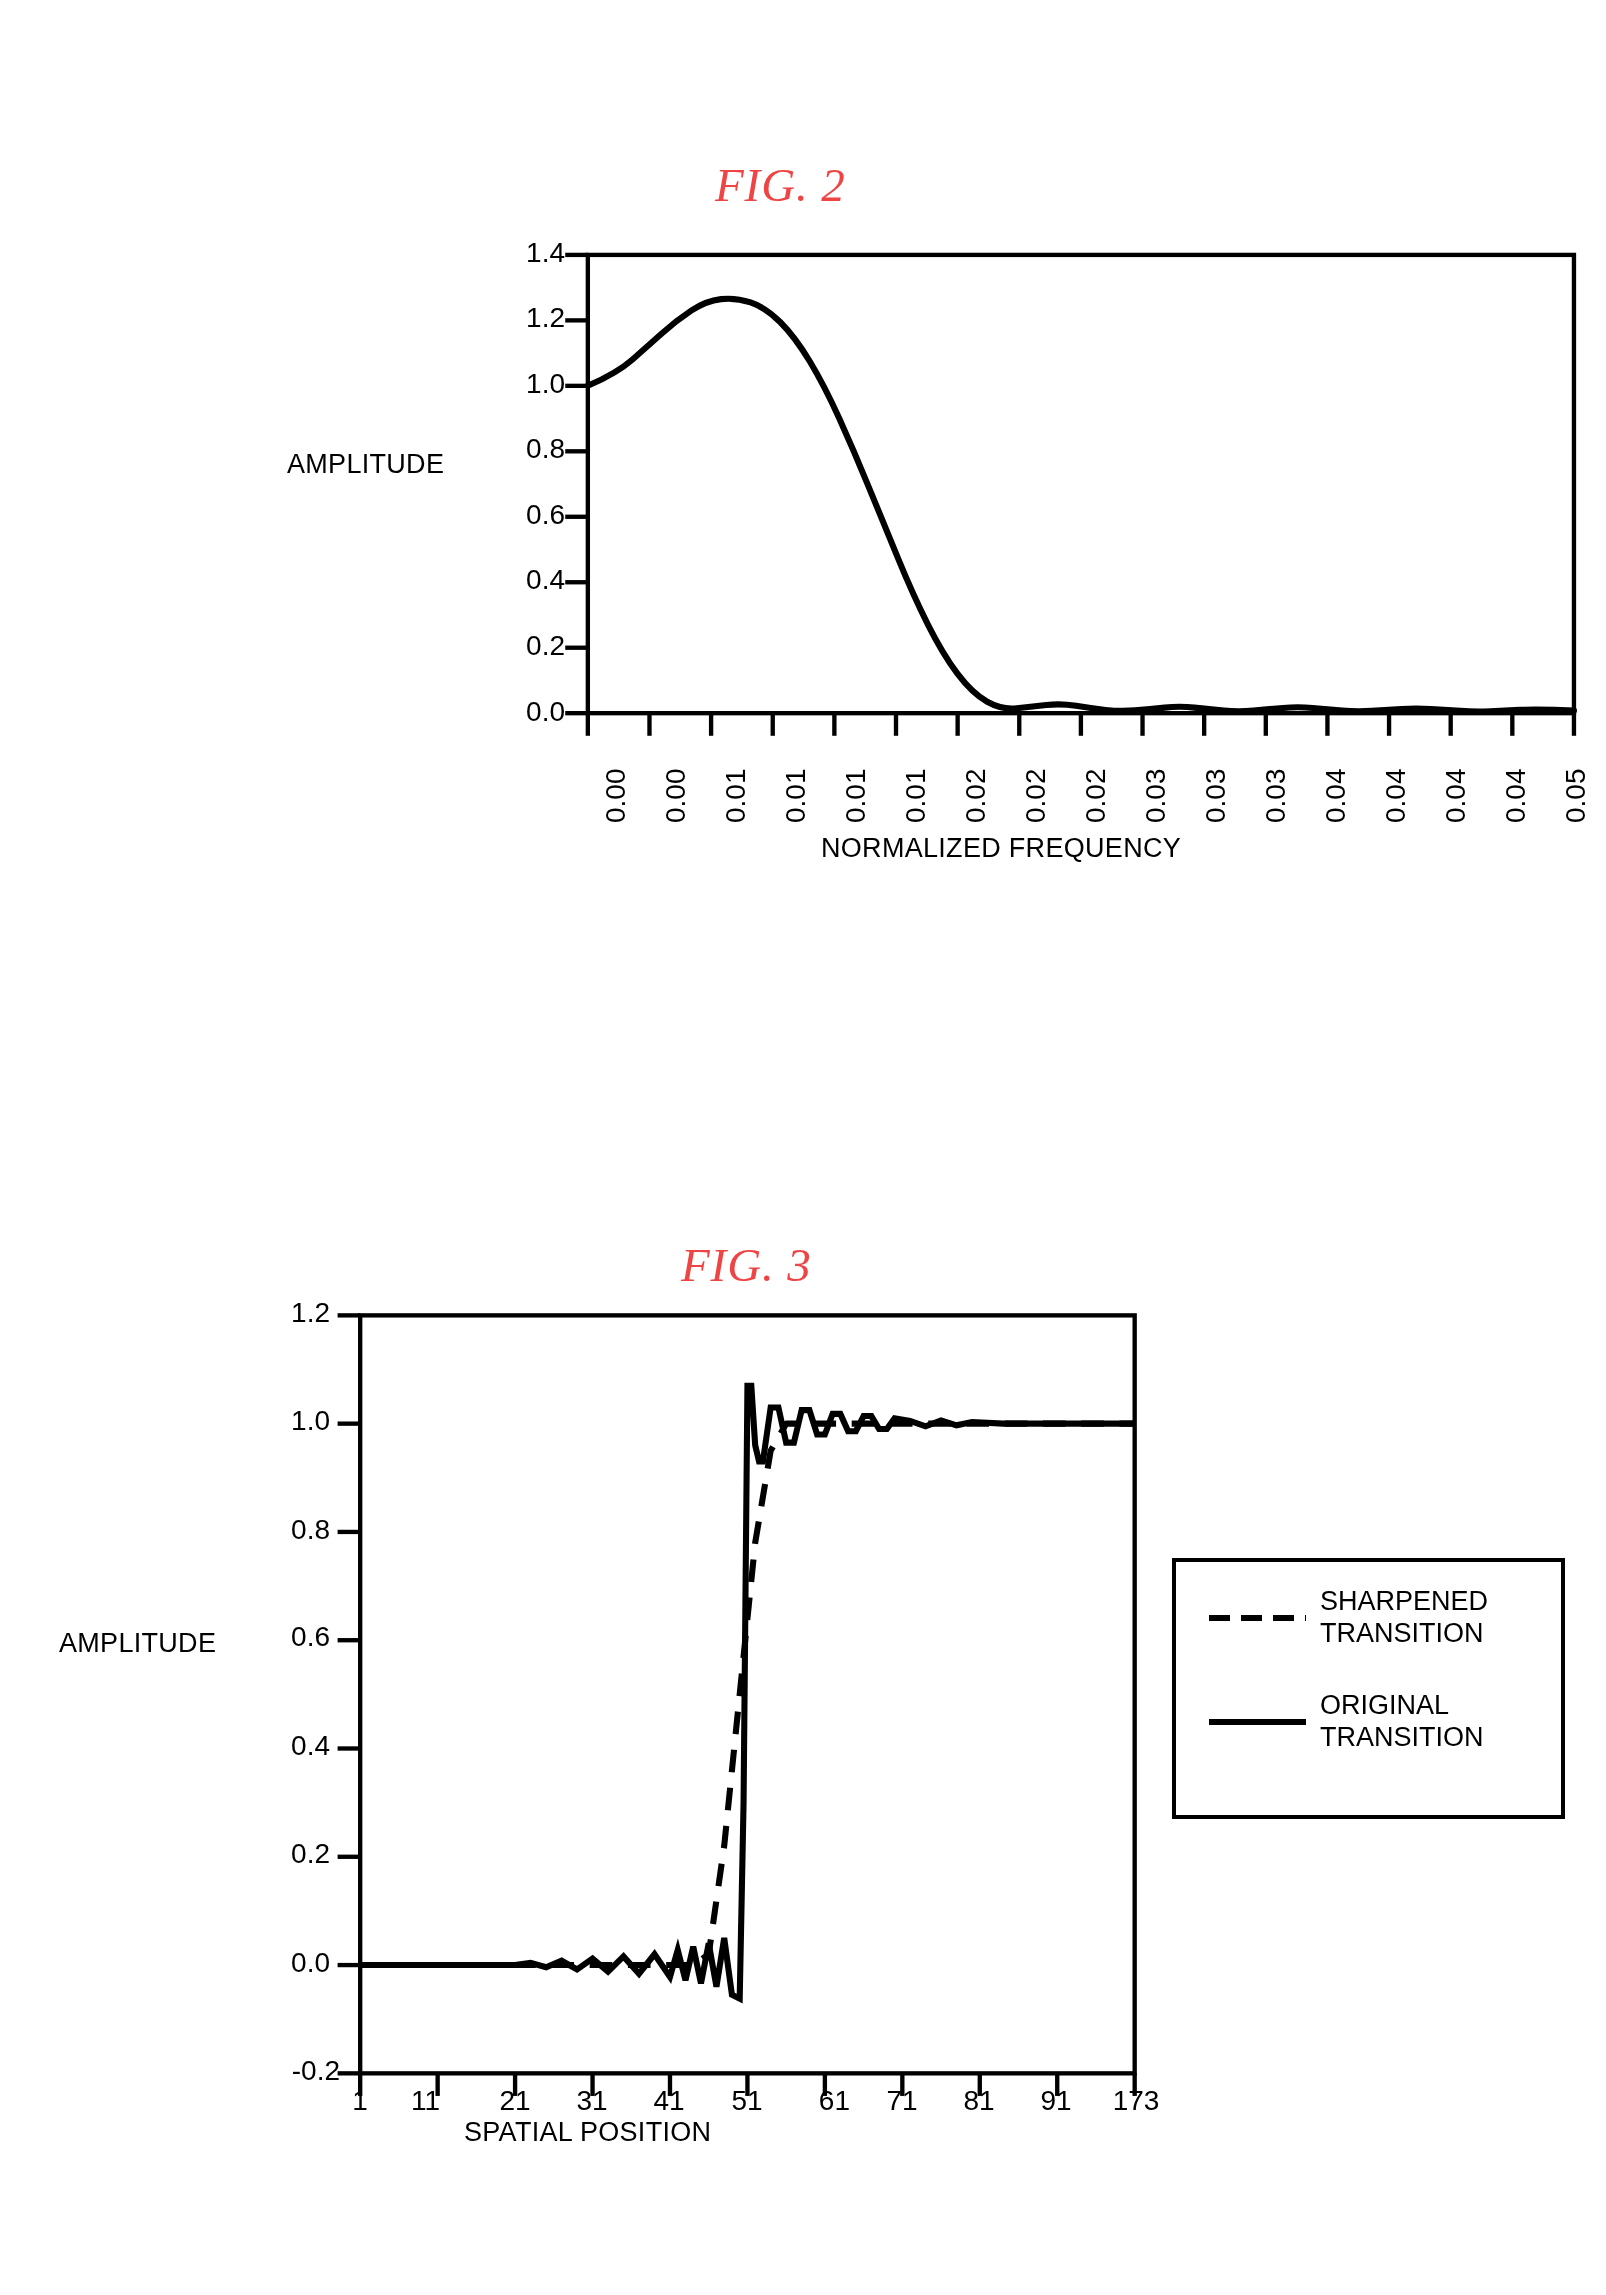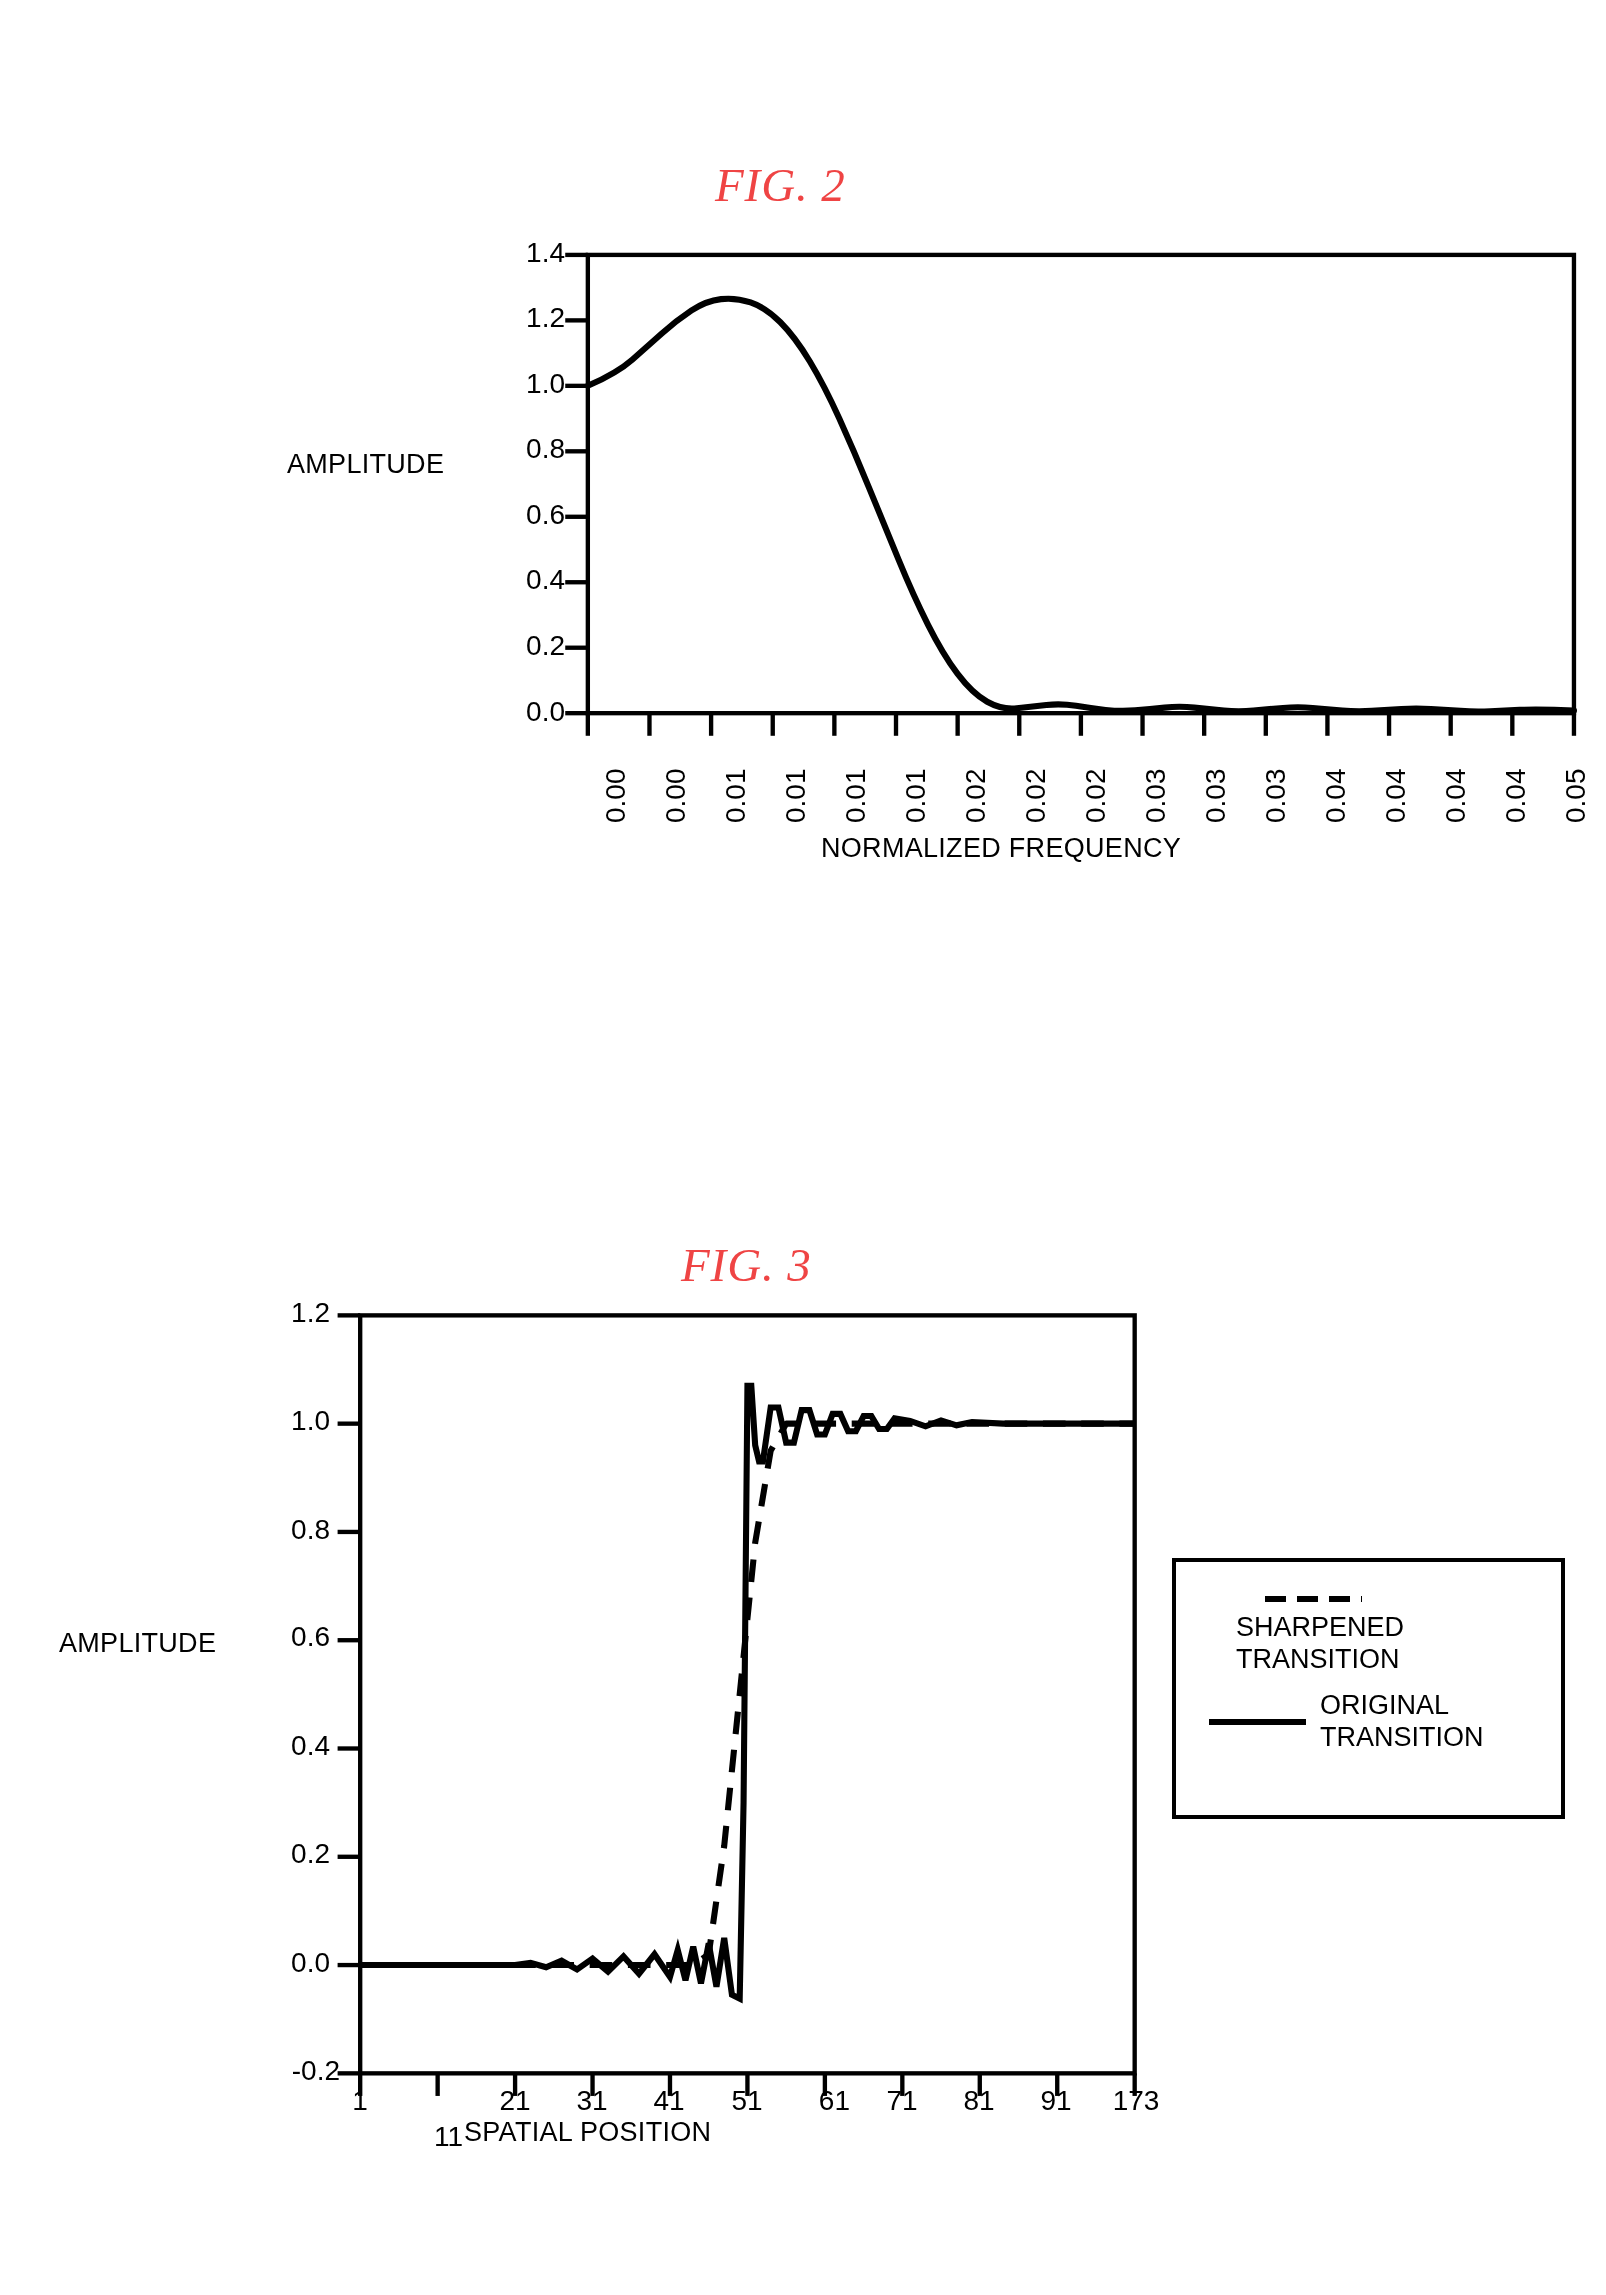--- a/index.html
+++ b/index.html
@@ -93,21 +93,21 @@
     height: 261px;
     border: 4.3px solid #000;
     box-sizing: border-box;
     background: #fff;
   }
   .legend-row {
     position: absolute;
     display: flex;
     align-items: center;
   }
-  #legend-row-0 { left: 46px; top: 22.6px; flex-direction: column; }
+  #legend-row-0 { left: 33px; top: 22.6px; }
   #legend-row-1 { left: 33px; top: 127px; }
   .legend-swatch {
     width: 97px;
     height: 26px;
     position: relative;
     flex: 0 0 auto;
   }
   .legend-swatch .bar {
     position: absolute;
     left: 0;
@@ -243,21 +243,21 @@
   <div class="tick-label ytick" style="left:217px; top:132px; width:113px;">1.2</div>
   <div class="tick-label ytick" style="left:217px; top:240px; width:113px;">1.0</div>
   <div class="tick-label ytick" style="left:217px; top:349px; width:113px;">0.8</div>
   <div class="tick-label ytick" style="left:217px; top:456px; width:113px;">0.6</div>
   <div class="tick-label ytick" style="left:217px; top:565px; width:113px;">0.4</div>
   <div class="tick-label ytick" style="left:217px; top:673px; width:113px;">0.2</div>
   <div class="tick-label ytick" style="left:217px; top:782px; width:113px;">0.0</div>
   <div class="tick-label ytick" style="left:217px; top:890px; width:123px;">-0.2</div>
 
   <div class="tick-label" style="left:334px; top:920px; width:52px; text-align:center;">1</div>
-  <div class="tick-label" style="left:411px; top:956px; width:52px; text-align:right;">11</div>
+  <div class="tick-label" style="left:411px; top:920px; width:52px; text-align:left;">11</div>
   <div class="tick-label" style="left:489px; top:920px; width:52px; text-align:center;">21</div>
   <div class="tick-label" style="left:566px; top:920px; width:52px; text-align:center;">31</div>
   <div class="tick-label" style="left:643px; top:920px; width:52px; text-align:center;">41</div>
   <div class="tick-label" style="left:721px; top:920px; width:52px; text-align:center;">51</div>
   <div class="tick-label" style="left:798px; top:920px; width:52px; text-align:right;">61</div>
   <div class="tick-label" style="left:876px; top:920px; width:52px; text-align:center;">71</div>
   <div class="tick-label" style="left:953px; top:920px; width:52px; text-align:center;">81</div>
   <div class="tick-label" style="left:1030px; top:920px; width:52px; text-align:center;">91</div>
   <div class="tick-label" style="left:1101px; top:920px; width:70px; text-align:center;">173</div>
 

